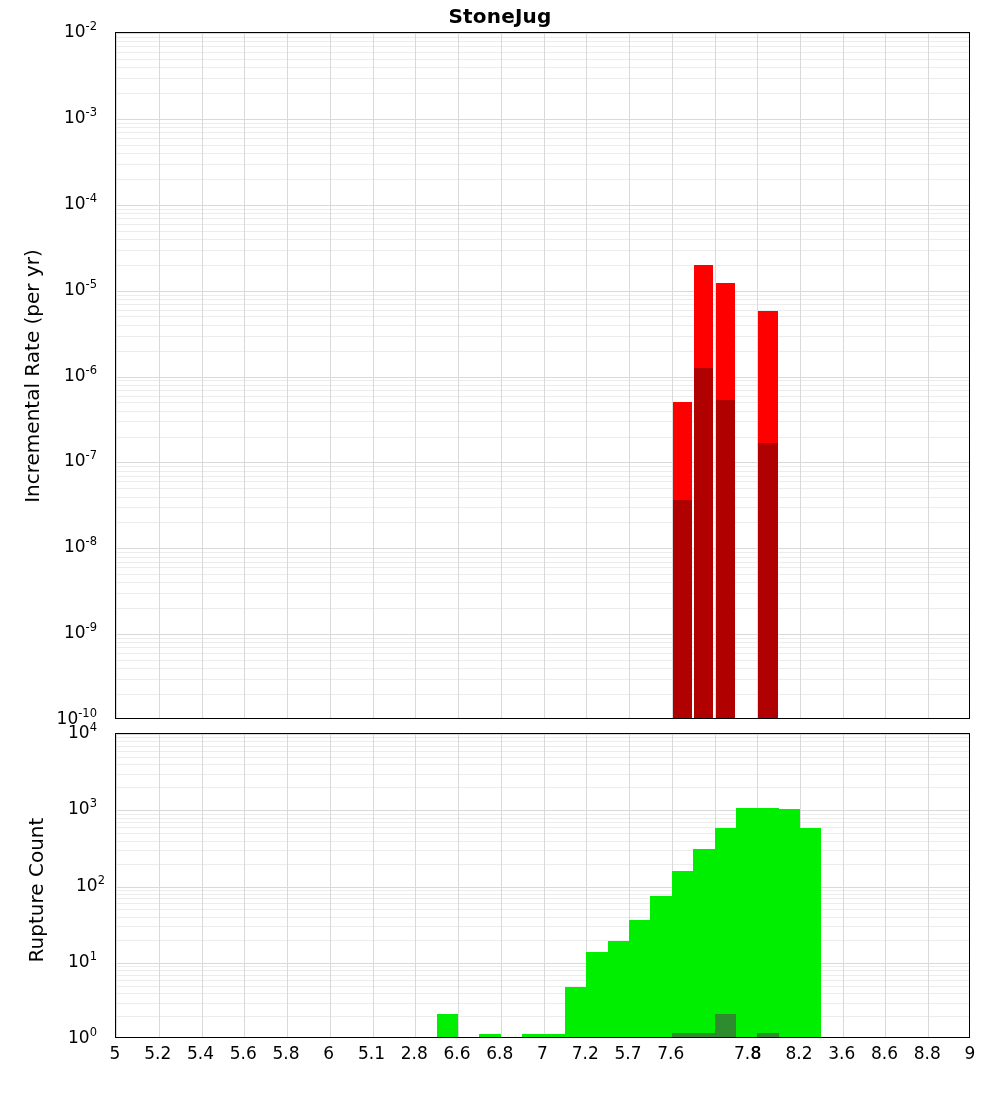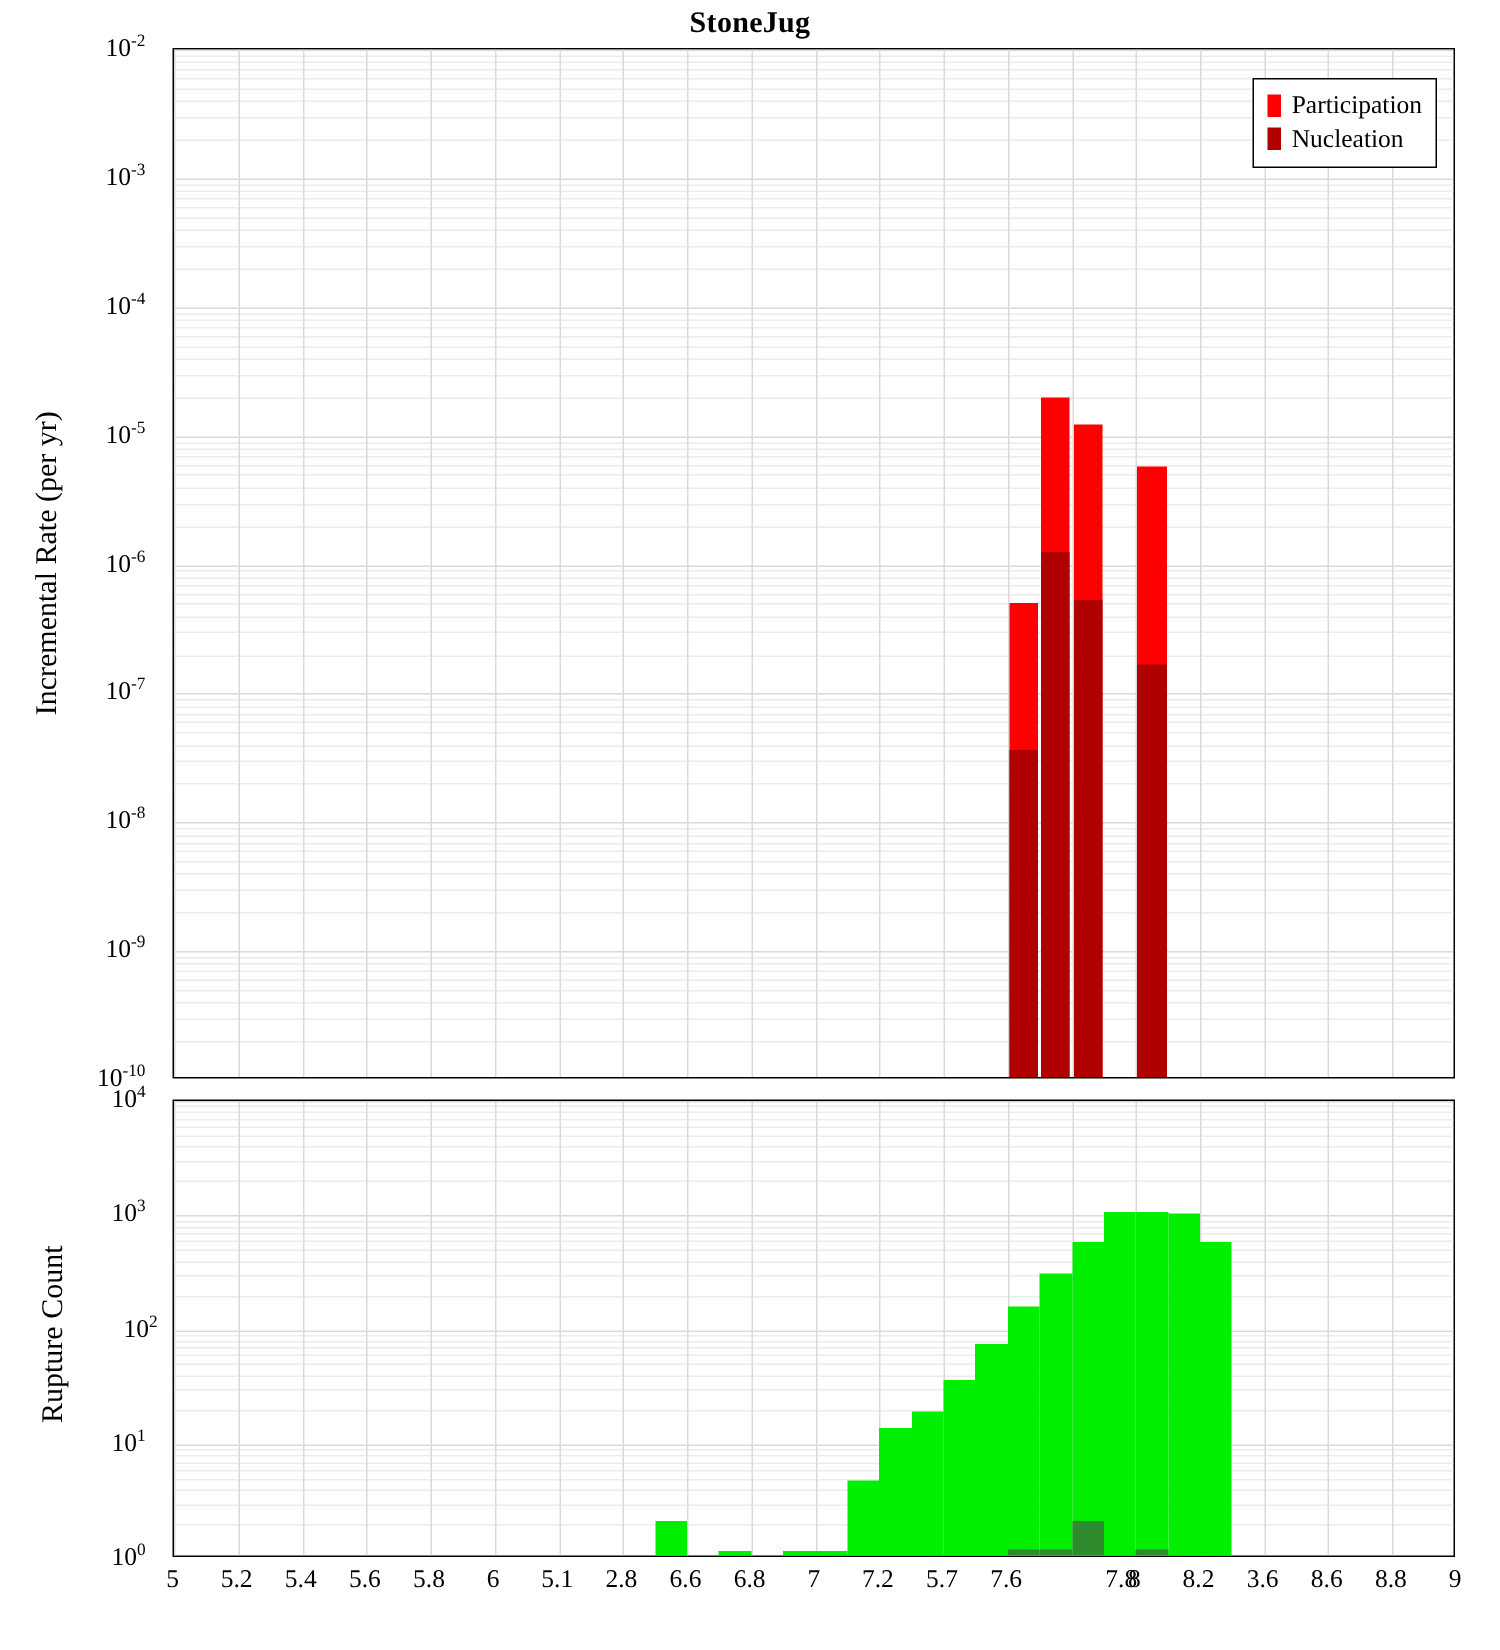--- a/index.html
+++ b/index.html
@@ -11,21 +11,20 @@
     width: 1000px;
     height: 1100px;
     font-family: "DejaVu Sans", sans-serif;
     color: #000;
     overflow: hidden;
   }
   #root {
     position: relative;
     width: 1000px;
     height: 812px;
-    font-family: Liberation Serif, serif;
   }
 
   
   .chart-title {
     position: absolute;
     left: 0;
     top: 4px;
     width: 1000px;
     text-align: center;
     font-size: 20px;
@@ -280,30 +279,20 @@
           <div class="seg" style="bottom: 0px; height: 350.3px; background: rgb(176, 0, 0);"></div>
         </div>
         <div class="bar" style="left: 599.569px; width: 19.2375px; height: 434.587px; background: rgb(255, 0, 0);">
           <div class="seg" style="bottom: 0px; height: 317.649px; background: rgb(176, 0, 0);"></div>
         </div>
         <div class="bar" style="left: 642.319px; width: 19.2375px; height: 407.079px; background: rgb(255, 0, 0);">
           <div class="seg" style="bottom: 0px; height: 275.154px; background: rgb(176, 0, 0);"></div>
         </div>
       </div>
 
-    <div class="legend" id="legend-top">
-      <div class="legend-row">
-        <span class="legend-swatch" style="background:#ff0000"></span>
-        <span>Participation</span>
-      </div>
-      <div class="legend-row">
-        <span class="legend-swatch" style="background:#b00000"></span>
-        <span>Nucleation</span>
-      </div>
-    </div>
   </div>
 
   <div class="ytickcol" id="ytop-ticks">
       <div class="ylabel-tick" style="top: 678px; right: 8px; margin-left: 44px;"><span>10</span><sup>-10</sup></div>
       <div class="ylabel-tick" style="top: 592.125px; right: 8px;"><span>10</span><sup>-9</sup></div>
       <div class="ylabel-tick" style="top: 506.25px; right: 8px;"><span>10</span><sup>-8</sup></div>
       <div class="ylabel-tick" style="top: 420.375px; right: 8px;"><span>10</span><sup>-7</sup></div>
       <div class="ylabel-tick" style="top: 334.5px; right: 8px;"><span>10</span><sup>-6</sup></div>
       <div class="ylabel-tick" style="top: 248.625px; right: 8px;"><span>10</span><sup>-5</sup></div>
       <div class="ylabel-tick" style="top: 162.75px; right: 8px;"><span>10</span><sup>-4</sup></div>

